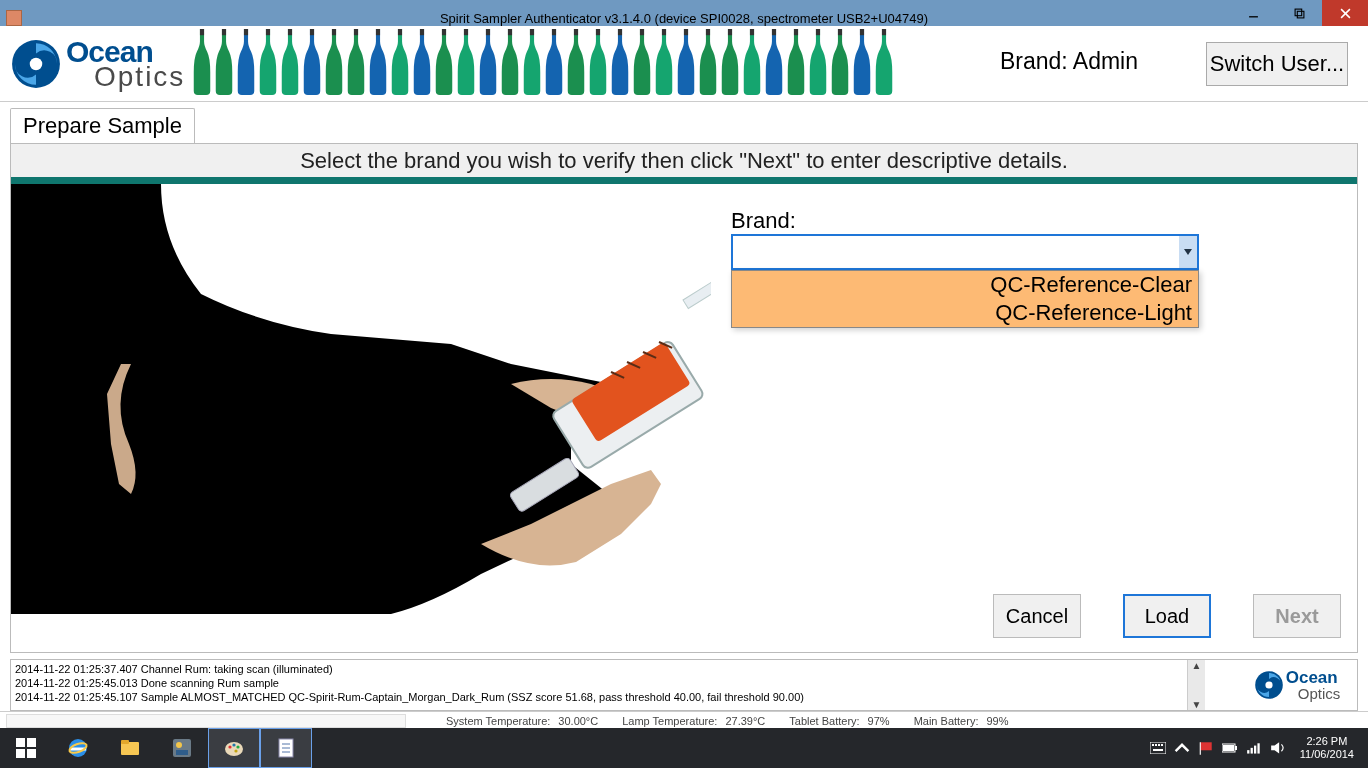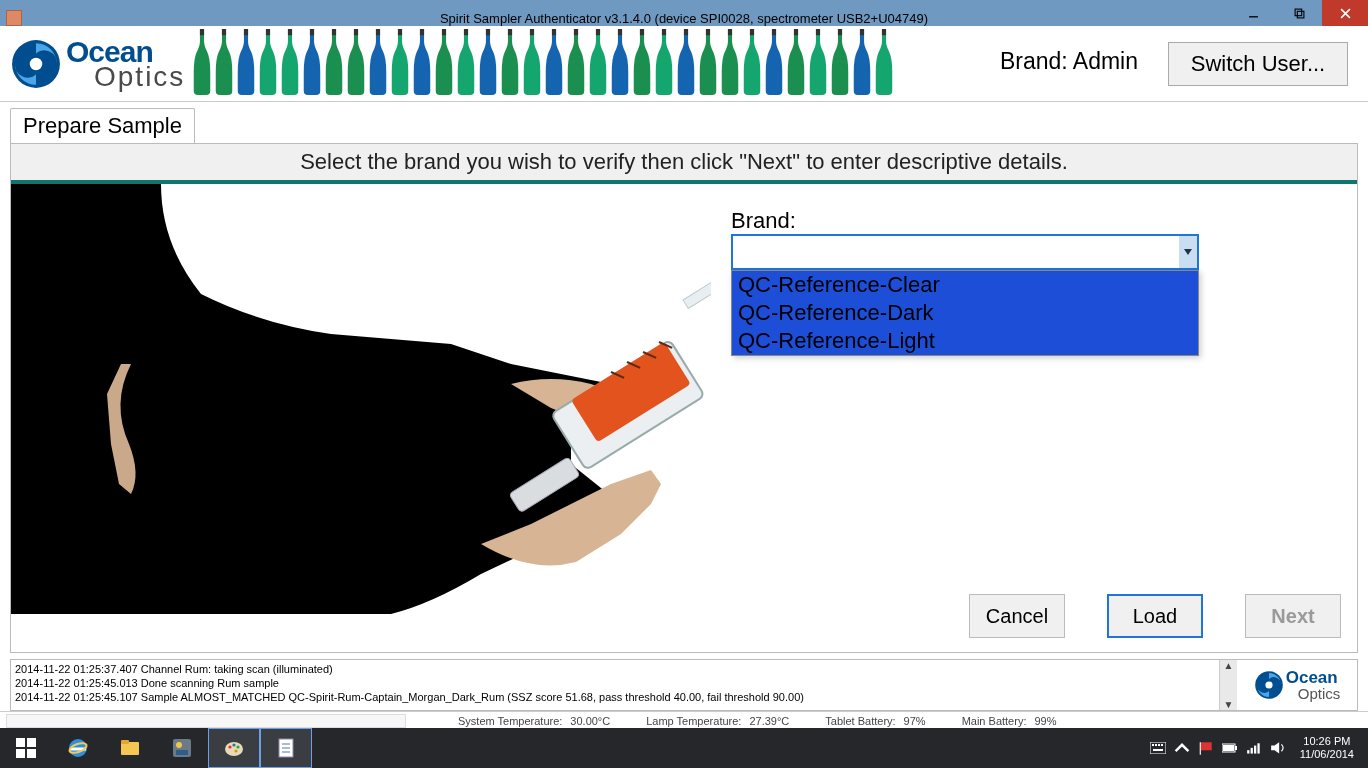--- a/index.html
+++ b/index.html
@@ -17,60 +17,60 @@
   
   .header-band { height: 76px; background:#fff; border-bottom:1px solid #ccc; position:relative; display:flex; align-items:center; }
   .logo { display:flex; align-items:center; margin-left:10px; }
   .logo-swirl { width:52px; height:52px; }
   .logo-text { display:flex; flex-direction:column; line-height:1; margin-left:4px; }
   .logo-text .l1 { font-size:30px; color:#004e8f; font-weight:bold; letter-spacing:-1px; }
   .logo-text .l2 { font-size:28px; color:#4a4a4a; letter-spacing:2px; margin-left:28px; margin-top:-4px; }
   .bottle-row { display:flex; align-items:flex-end; height:70px; margin-left:6px; }
   .bottle { width:22px; height:66px; }
   .user-label { position:absolute; right:230px; top:22px; font-size:23px; }
-  .switch-user-btn { position:absolute; right:20px; top:16px; height:44px; width:180px; font-size:22px; background:#f0f0f0; border:1px solid #aaa; cursor:pointer; }
+  .switch-user-btn { position:absolute; right:20px; top:16px; height:44px; width:142px; font-size:22px; background:#f0f0f0; border:1px solid #aaa; cursor:pointer; }
 
   
   .tab-row { margin:6px 10px 0 10px; display:flex; }
   .tab { border:1px solid #bbb; border-bottom:none; padding:4px 12px; font-size:22px; background:#fff; border-radius:2px 2px 0 0; }
 
   .content-frame { margin:0 10px; border:1px solid #bbb; height:510px; position:relative; background:#fff; }
-  .banner { height:40px; background:#f0f0f0; border-bottom:4px solid #0f766e; text-align:center; font-size:22px; color:#222; display:flex; align-items:center; justify-content:center; }
+  .banner { height:40px; background:#f0f0f0; border-bottom:7px solid #0f766e; text-align:center; font-size:22px; color:#222; display:flex; align-items:center; justify-content:center; }
 
   .body-area { display:flex; height:430px; }
   .left-img { width:700px; height:100%; background:#fff; position:relative; }
 
   .right-panel { flex:1; padding:24px 20px 0 20px; position:relative; }
   .brand-label { font-size:22px; }
   .combo-wrap { position:relative; width:468px; }
   .combo { width:100%; height:36px; border:2px solid #1e76d8; font-size:14px; padding:2px 28px 2px 8px; background:#fff; }
   .combo-arrow { position:absolute; right:2px; top:2px; bottom:2px; width:18px; background:#c9ddf3; display:flex; align-items:center; justify-content:center; cursor:pointer; }
-  .dropdown { position:absolute; top:36px; left:0; width:100%; border:1px solid #888; background:#1d4ed8; box-shadow:2px 2px 6px rgba(0,0,0,.2); z-index:10;}
+  .dropdown { position:absolute; top:36px; left:0; width:100%; border:1px solid #888; background:#fdba74; box-shadow:2px 2px 6px rgba(0,0,0,.2); z-index:10;text-align:right;}
   .dropdown-item { font-size:22px; padding:0 6px; cursor:pointer; line-height:28px; }
 
   .button-row { position:absolute; right:16px; bottom:14px; display:flex; gap:42px; }
-  .act-btn { width:96px; height:44px; font-size:20px; background:#f0f0f0; border:1px solid #bbb; cursor:pointer; }
+  .act-btn { width:88px; height:44px; font-size:20px; background:#f0f0f0; border:1px solid #bbb; cursor:pointer; }
   .act-btn.load { border:2px solid #1e76d8; }
   .act-btn.disabled { color:#9a9a9a;font-weight:bold; }
 
   
-  .logbox { margin:6px 10px 0 10px; height:52px; border:1px solid #bbb; display:flex; }
+  .logbox { margin:6px 10px 0 10px; height:52px; border:1px solid #bbb; display:flex;gap:32px; }
   .log-text { flex:1; font-size:11px; line-height:14px; padding:2px 4px; overflow:hidden; white-space:pre; }
   .log-scroll { width:18px; background:#e9e9e9; border-left:1px solid #ccc; display:flex; flex-direction:column; justify-content:space-between; align-items:center; }
   .log-scroll .arrow { font-size:10px; color:#444; cursor:pointer; }
   .log-logo { width:120px; display:flex; align-items:center; justify-content:center; }
   .log-logo .mini-swirl { width:30px; height:30px; }
   .log-logo .mtxt { display:flex; flex-direction:column; line-height:1; margin-left:2px; }
   .log-logo .mtxt .a{ font-size:17px; color:#004e8f; font-weight:bold;}
   .log-logo .mtxt .b{ font-size:15px; color:#555; margin-left:12px;}
 
   
   .statusbar { height:18px; border-top:1px solid #ccc; font-size:11px; display:flex; align-items:center; padding:0 6px; color:#444; }
   .statusbar .stub { width:400px; height:14px; border:1px solid #ddd; background:#f7f7f7; margin-right:16px; }
-  .statusbar .field-lbl { margin-left:36px; }
+  .statusbar .field-lbl { margin-left:24px; }
   .statusbar .field-val { margin-left:8px; }
 
   
   .taskbar { position:absolute; bottom:0; left:0; right:0; height:40px; background:#25272b; display:flex; align-items:center; color:#fff; }
   .taskbar .tb-btn { width:52px; height:100%; display:flex; align-items:center; justify-content:center; cursor:pointer; }
   .taskbar .tb-btn.active { background:#3a3d42; box-shadow:inset 0 0 0 1px #6aa0e9; }
   .taskbar .tb-btn svg { width:24px; height:24px; }
   .taskbar .tray { position:absolute; right:0; top:0; bottom:0; display:flex; align-items:center; gap:8px; padding:0 8px; }
   .taskbar .tray .clock { text-align:center; font-size:11px; line-height:13px; padding:0 6px; }
   .taskbar .tray .tico { width:16px; height:16px; display:flex; align-items:center; justify-content:center; cursor:pointer; }
@@ -290,21 +290,20 @@
       <div class="brand-label">Brand:</div>
       <div class="combo-wrap">
         <input class="combo" value="" style="">
         <div class="combo-arrow">
           <svg width="8" height="6" viewBox="0 0 8 6">
               <path d="M0 0 L8 0 L4 6 Z" fill="#234"></path>
             </svg>
         </div>
         <div class="dropdown" id="brand-dropdown">
             <div class="dropdown-item">QC-Reference-Clear</div>
-            <div class="dropdown-item">QC-Reference-Dark</div>
             <div class="dropdown-item">QC-Reference-Light</div>
           </div>
       </div>
     </div>
   </div>
   <div class="button-row">
     <button class="act-btn">Cancel</button>
     <button class="act-btn load">Load</button>
     <button class="act-btn disabled">Next</button>
   </div>
@@ -428,17 +427,17 @@
           <rect x="10" y="2" width="2" height="9" fill="#fff"></rect>
         </svg>
       </div>
     <div class="tico">
         <svg viewBox="0 0 14 12">
           <path d="M1 4 H4 L8 1 V11 L4 8 H1 Z" fill="#fff"></path>
           <path d="M10 3 Q13 6 10 9" fill="none" stroke="#fff"></path>
         </svg>
       </div>
     <div class="clock">
-      <div>10:26 PM</div>
+      <div>2:26 PM</div>
       <div>11/06/2014</div>
     </div>
   </div>
 </div>
 
 </body></html>

